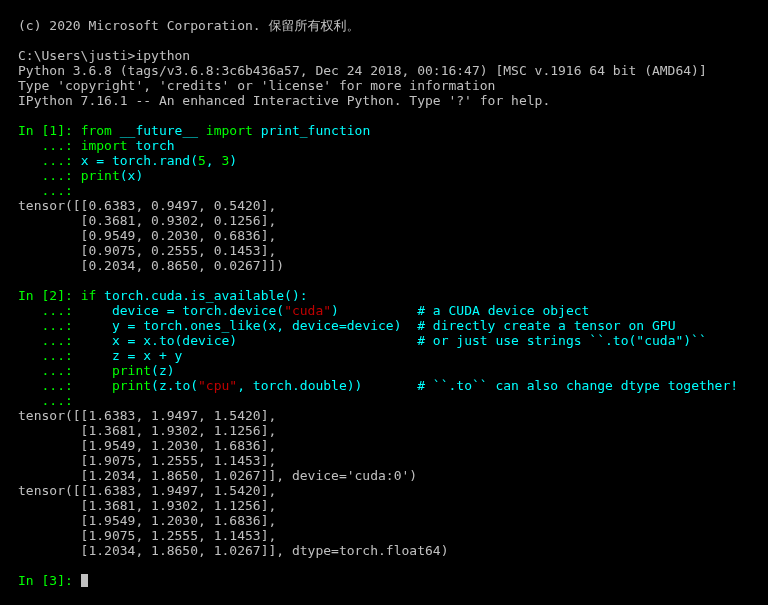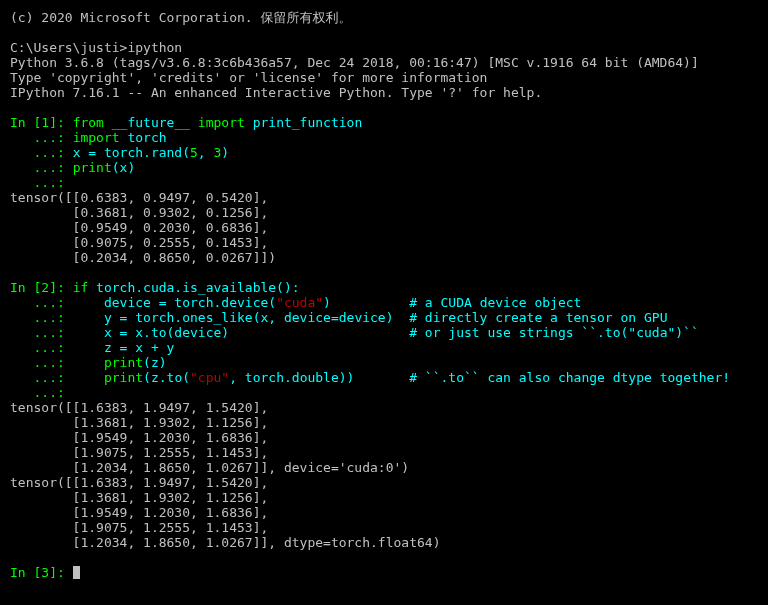--- a/index.html
+++ b/index.html
@@ -5,21 +5,21 @@
   html, body {
     margin: 0;
     padding: 0;
     width: 768px;
     height: 605px;
     background: #000;
     overflow: hidden;
   }
   pre {
     margin: 0;
-    padding: 10px;
+    padding: 18px;
     font-family: "Consolas", "NSimSun", monospace;
     font-size: 13px;
     line-height: 15px;
     color: #c0c0c0;
     white-space: pre;
   }
   .g { color: #00ff00; }
   .c { color: #00ffff; }
   .r { color: #c00000; }
   .cursor {

